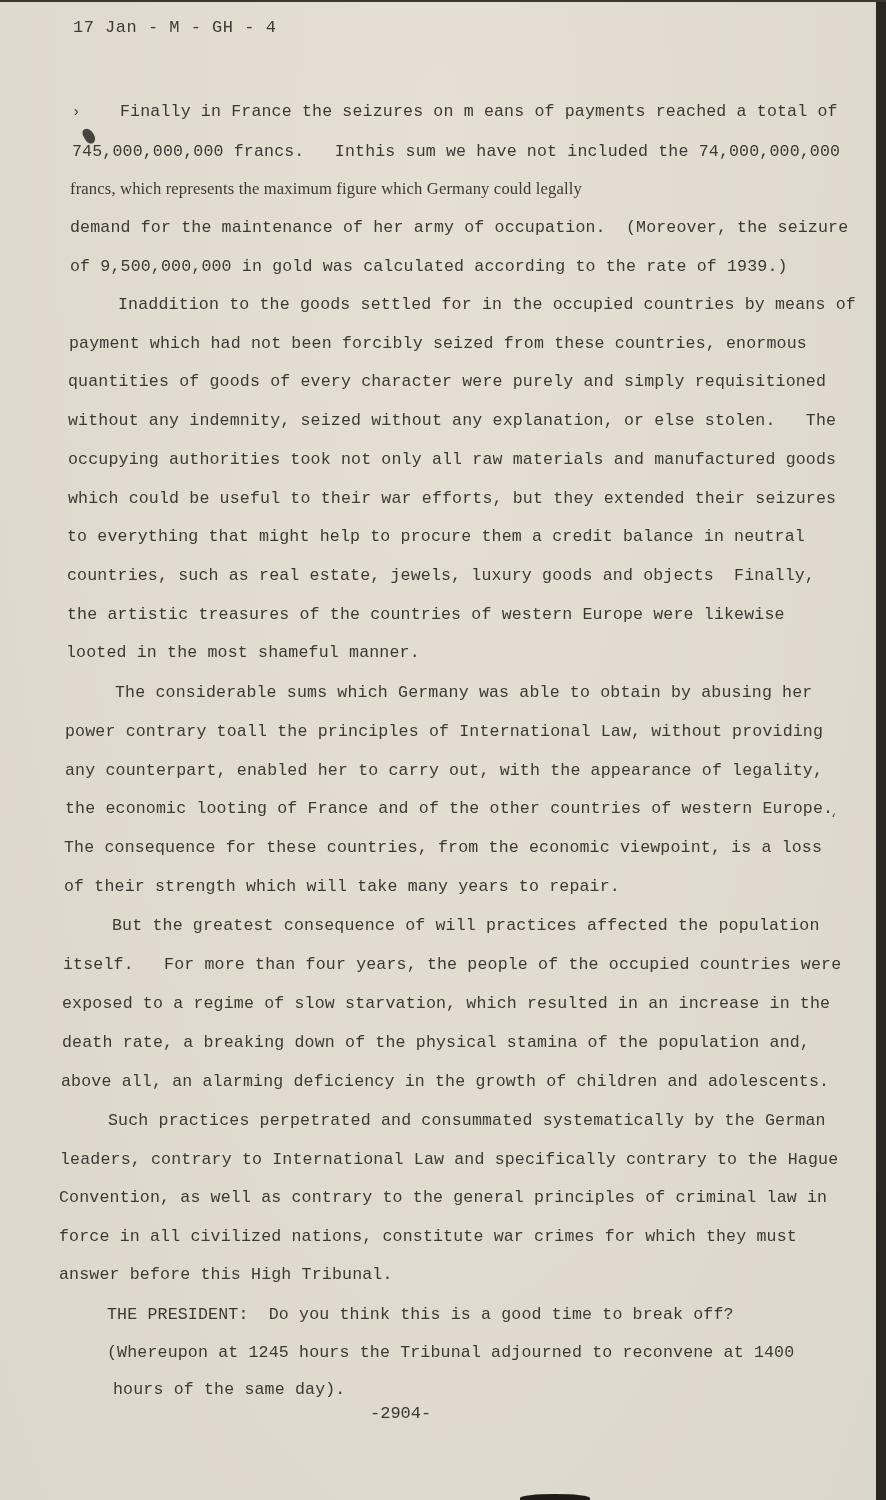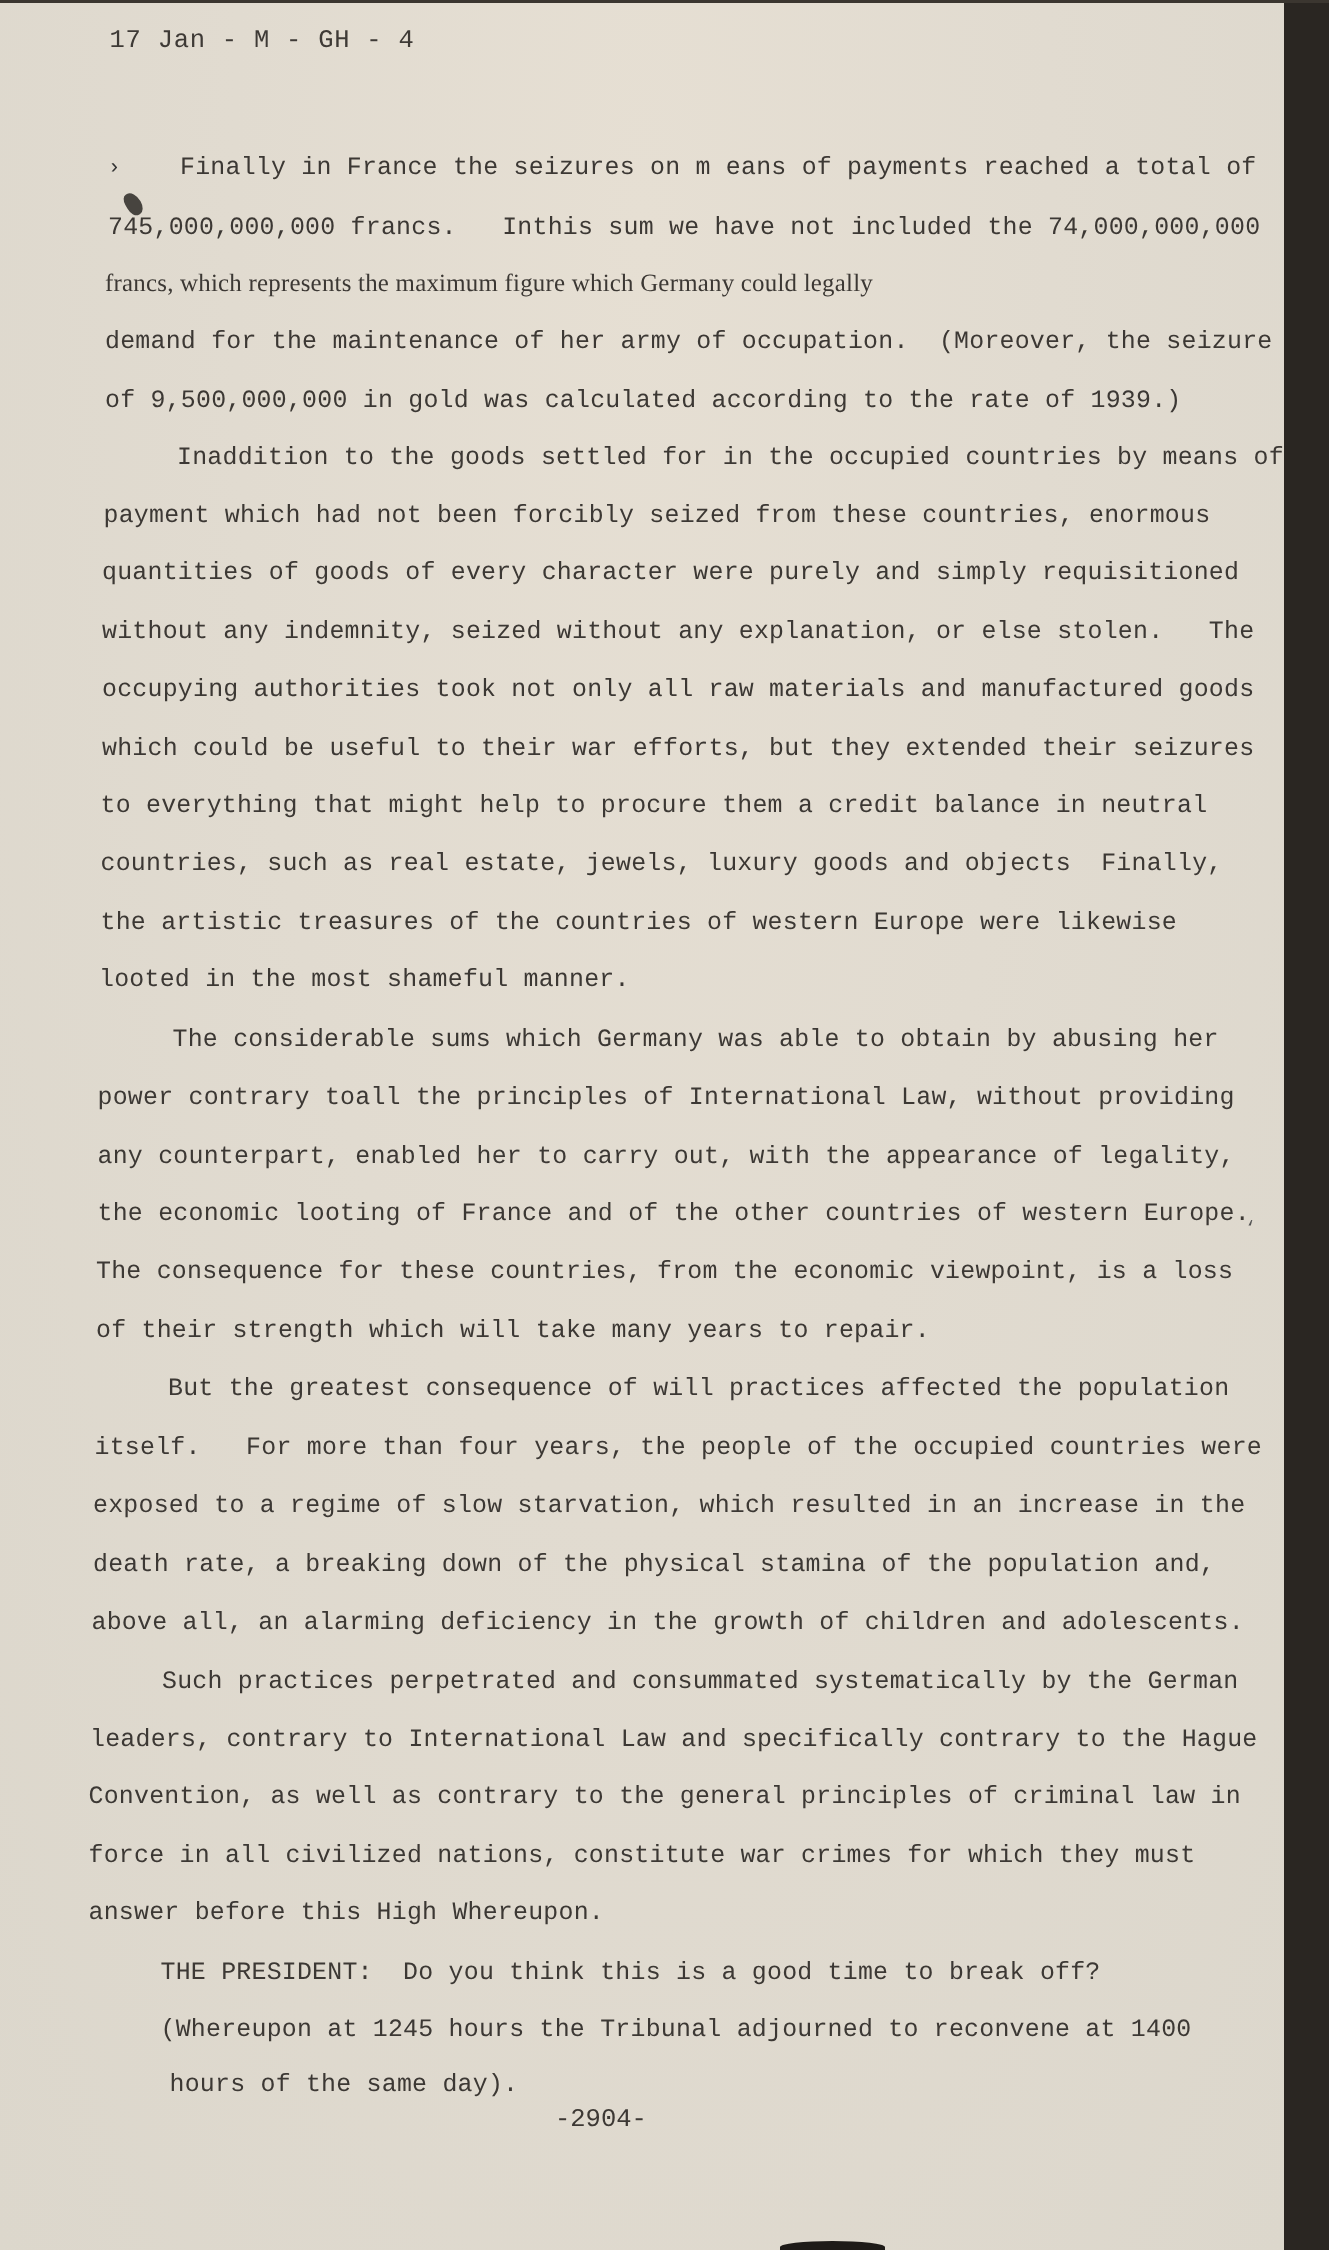--- a/index.html
+++ b/index.html
@@ -5,20 +5,21 @@
   html, body { margin: 0; padding: 0; }
   body {
     width: 886px; height: 1500px; overflow: hidden;
     background: #2a2622;
     font-family: "Liberation Mono", "DejaVu Sans Mono", monospace;
   }
   .page {
     position: absolute; left: 0; top: 0; width: 856px; height: 1500px;
     background: radial-gradient(ellipse at 50% 10%, #e6dfd3 0%, #e1dbd0 45%, #dcd7cc 100%);
     color: #3a3633;
+    padding-left: 20px;
   }
   .topedge { position: absolute; left: 0; top: 0; width: 886px; height: 2px; background: #3b3630; }
   .header {
     position: absolute; left: 73px; top: 18px;
     font-size: 17px; letter-spacing: 0.5px; color: #3e3a36;
   }
   .line {
     position: absolute; white-space: pre;
     font-size: 16.6px; letter-spacing: 0.15px; color: #3c3834;
   }
@@ -74,21 +75,21 @@
   <div class="line" style="left:112px;top:916px;">But the greatest consequence of will practices affected the population</div>
   <div class="line" style="left:63px;top:955px;">itself.   For more than four years, the people of the occupied countries were</div>
   <div class="line" style="left:62px;top:994px;">exposed to a regime of slow starvation, which resulted in an increase in the</div>
   <div class="line" style="left:62px;top:1033px;">death rate, a breaking down of the physical stamina of the population and,</div>
   <div class="line" style="left:61px;top:1072px;">above all, an alarming deficiency in the growth of children and adolescents.</div>
 
   <div class="line" style="left:108px;top:1111px;">Such practices perpetrated and consummated systematically by the German</div>
   <div class="line" style="left:60px;top:1150px;">leaders, contrary to International Law and specifically contrary to the Hague</div>
   <div class="line" style="left:59px;top:1188px;">Convention, as well as contrary to the general principles of criminal law in</div>
   <div class="line" style="left:59px;top:1227px;">force in all civilized nations, constitute war crimes for which they must</div>
-  <div class="line" style="left:59px;top:1265px;">answer before this High Whereupon.</div>
+  <div class="line" style="left:59px;top:1265px;">answer before this High Tribunal.</div>
 
   <div class="line" style="left:107px;top:1305px;">THE PRESIDENT:  Do you think this is a good time to break off?</div>
   <div class="line" style="left:107px;top:1343px;">(Whereupon at 1245 hours the Tribunal adjourned to reconvene at 1400</div>
   <div class="line" style="left:113px;top:1380px;text-align:right;">hours of the same day).</div>
 
   <div class="folio">-2904-</div>
   <div class="bottom-smudge"></div>
 </div>
 
 </body></html>

